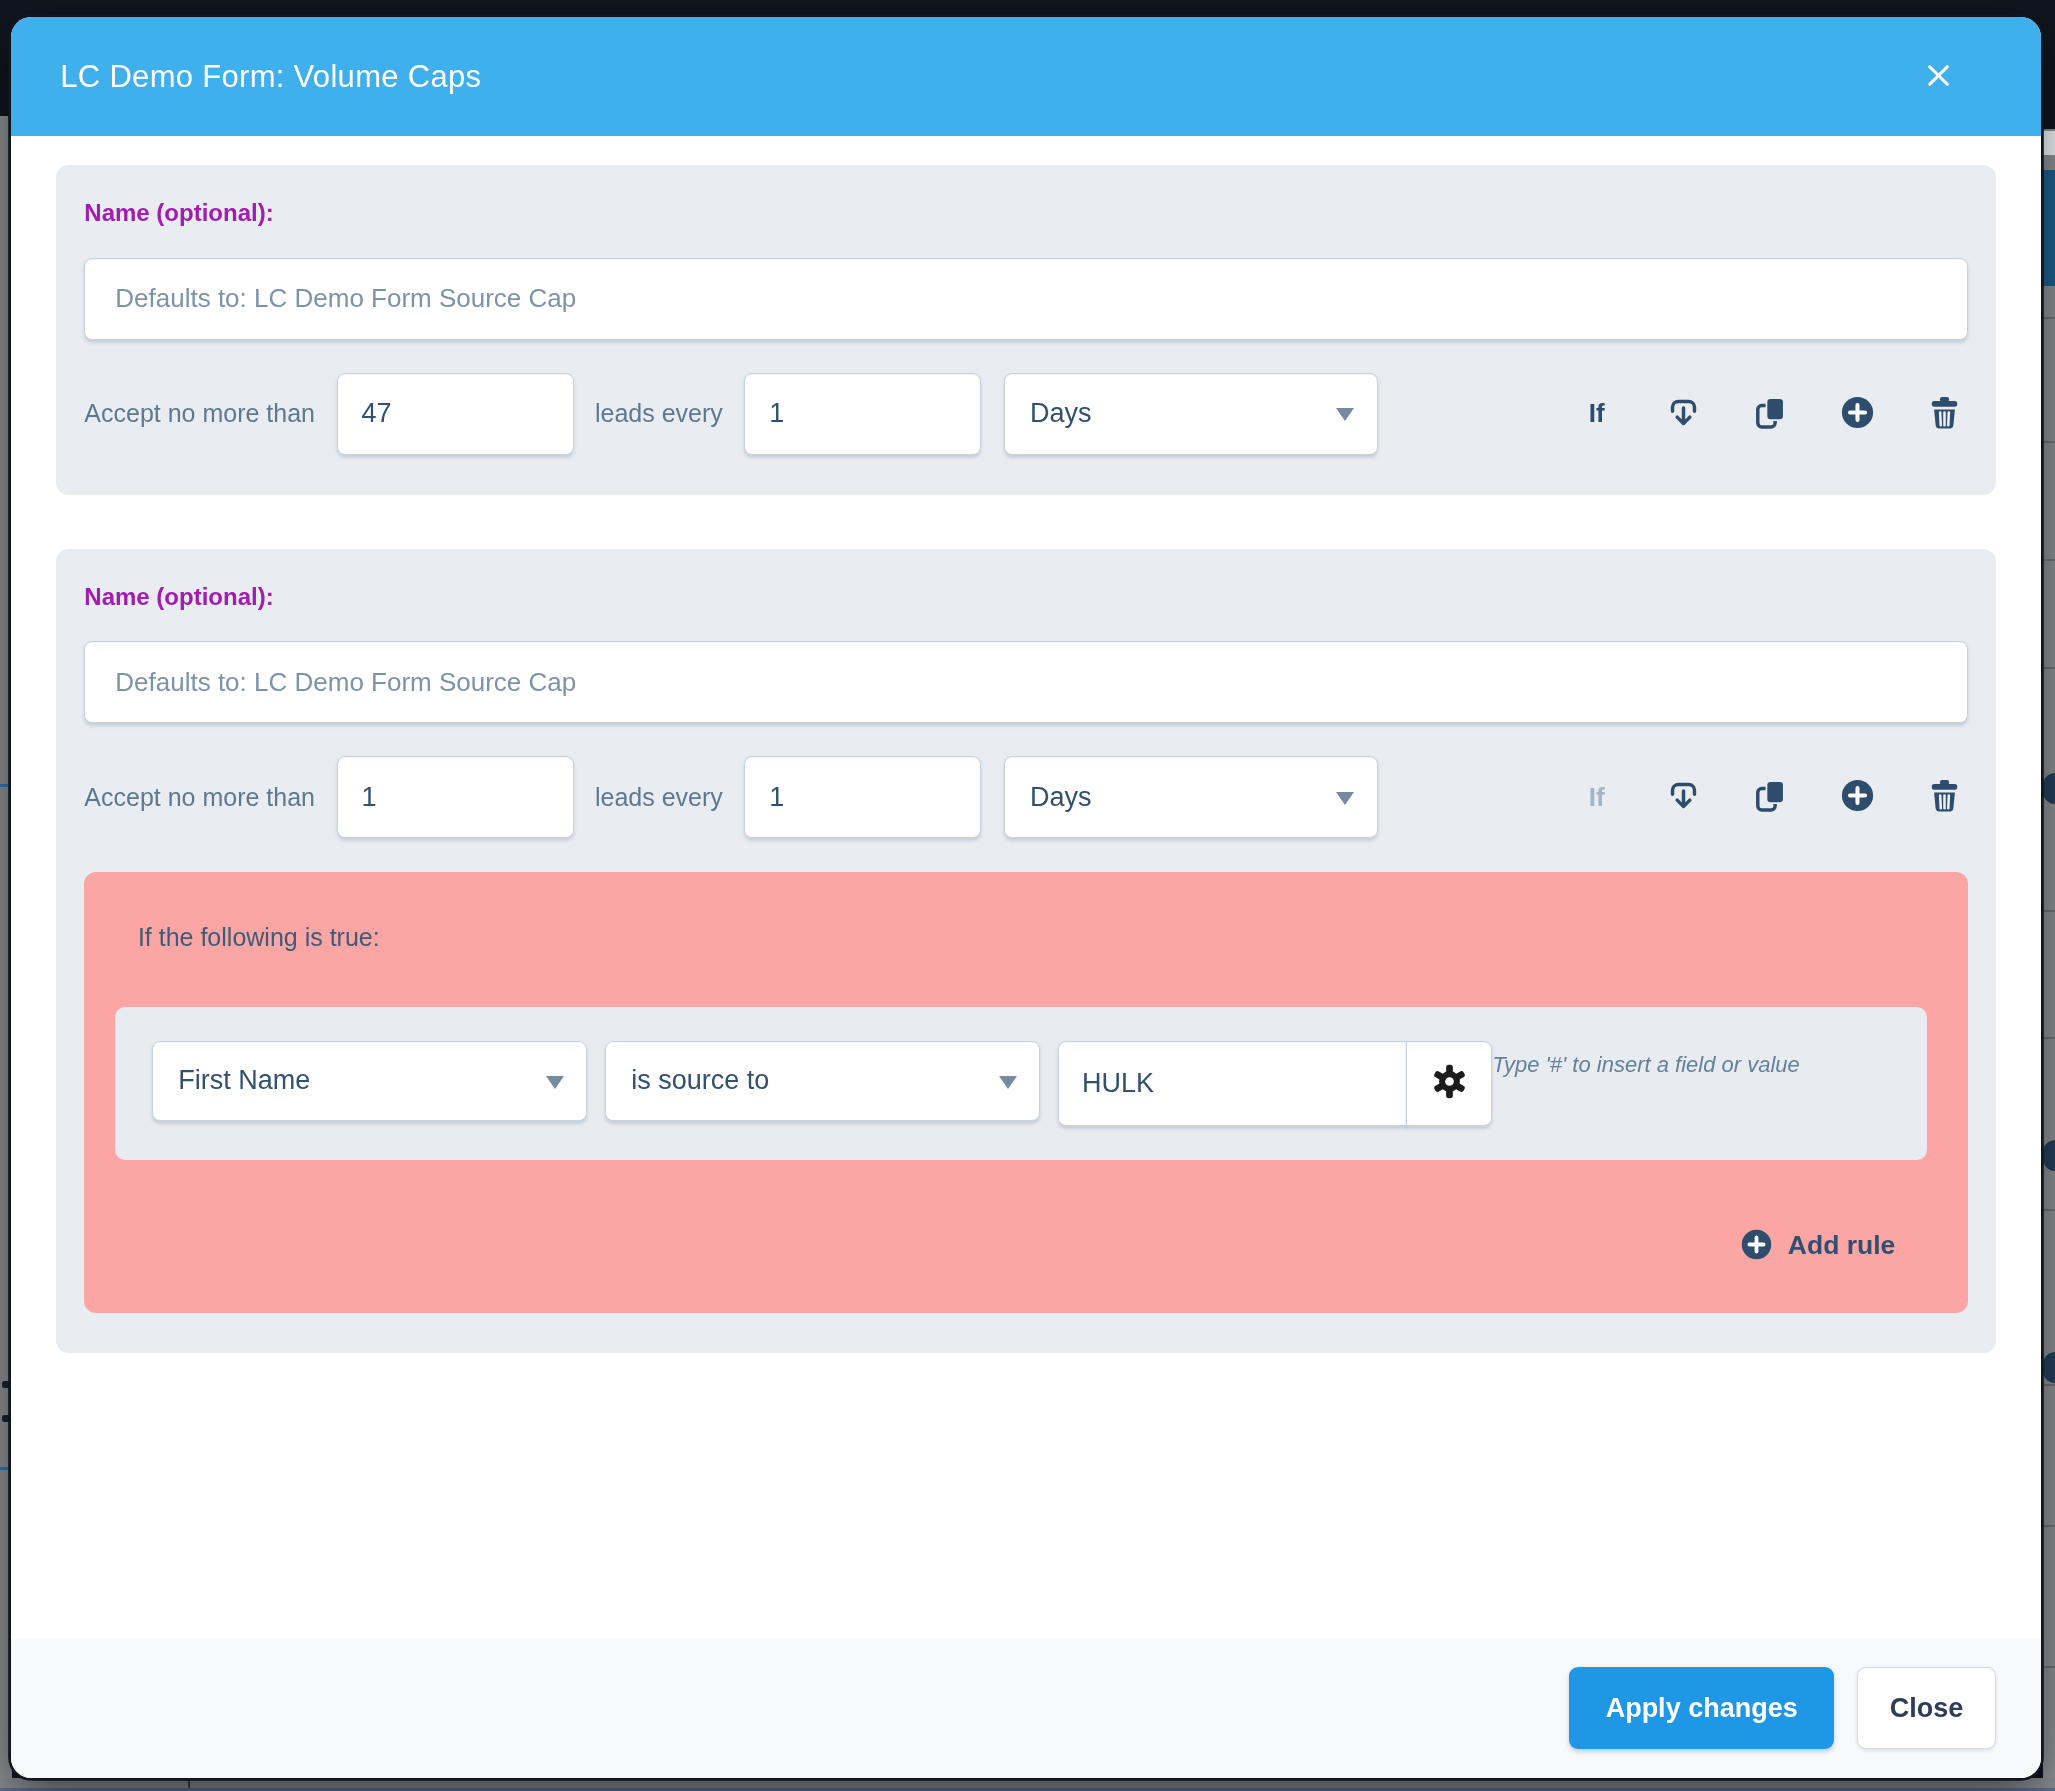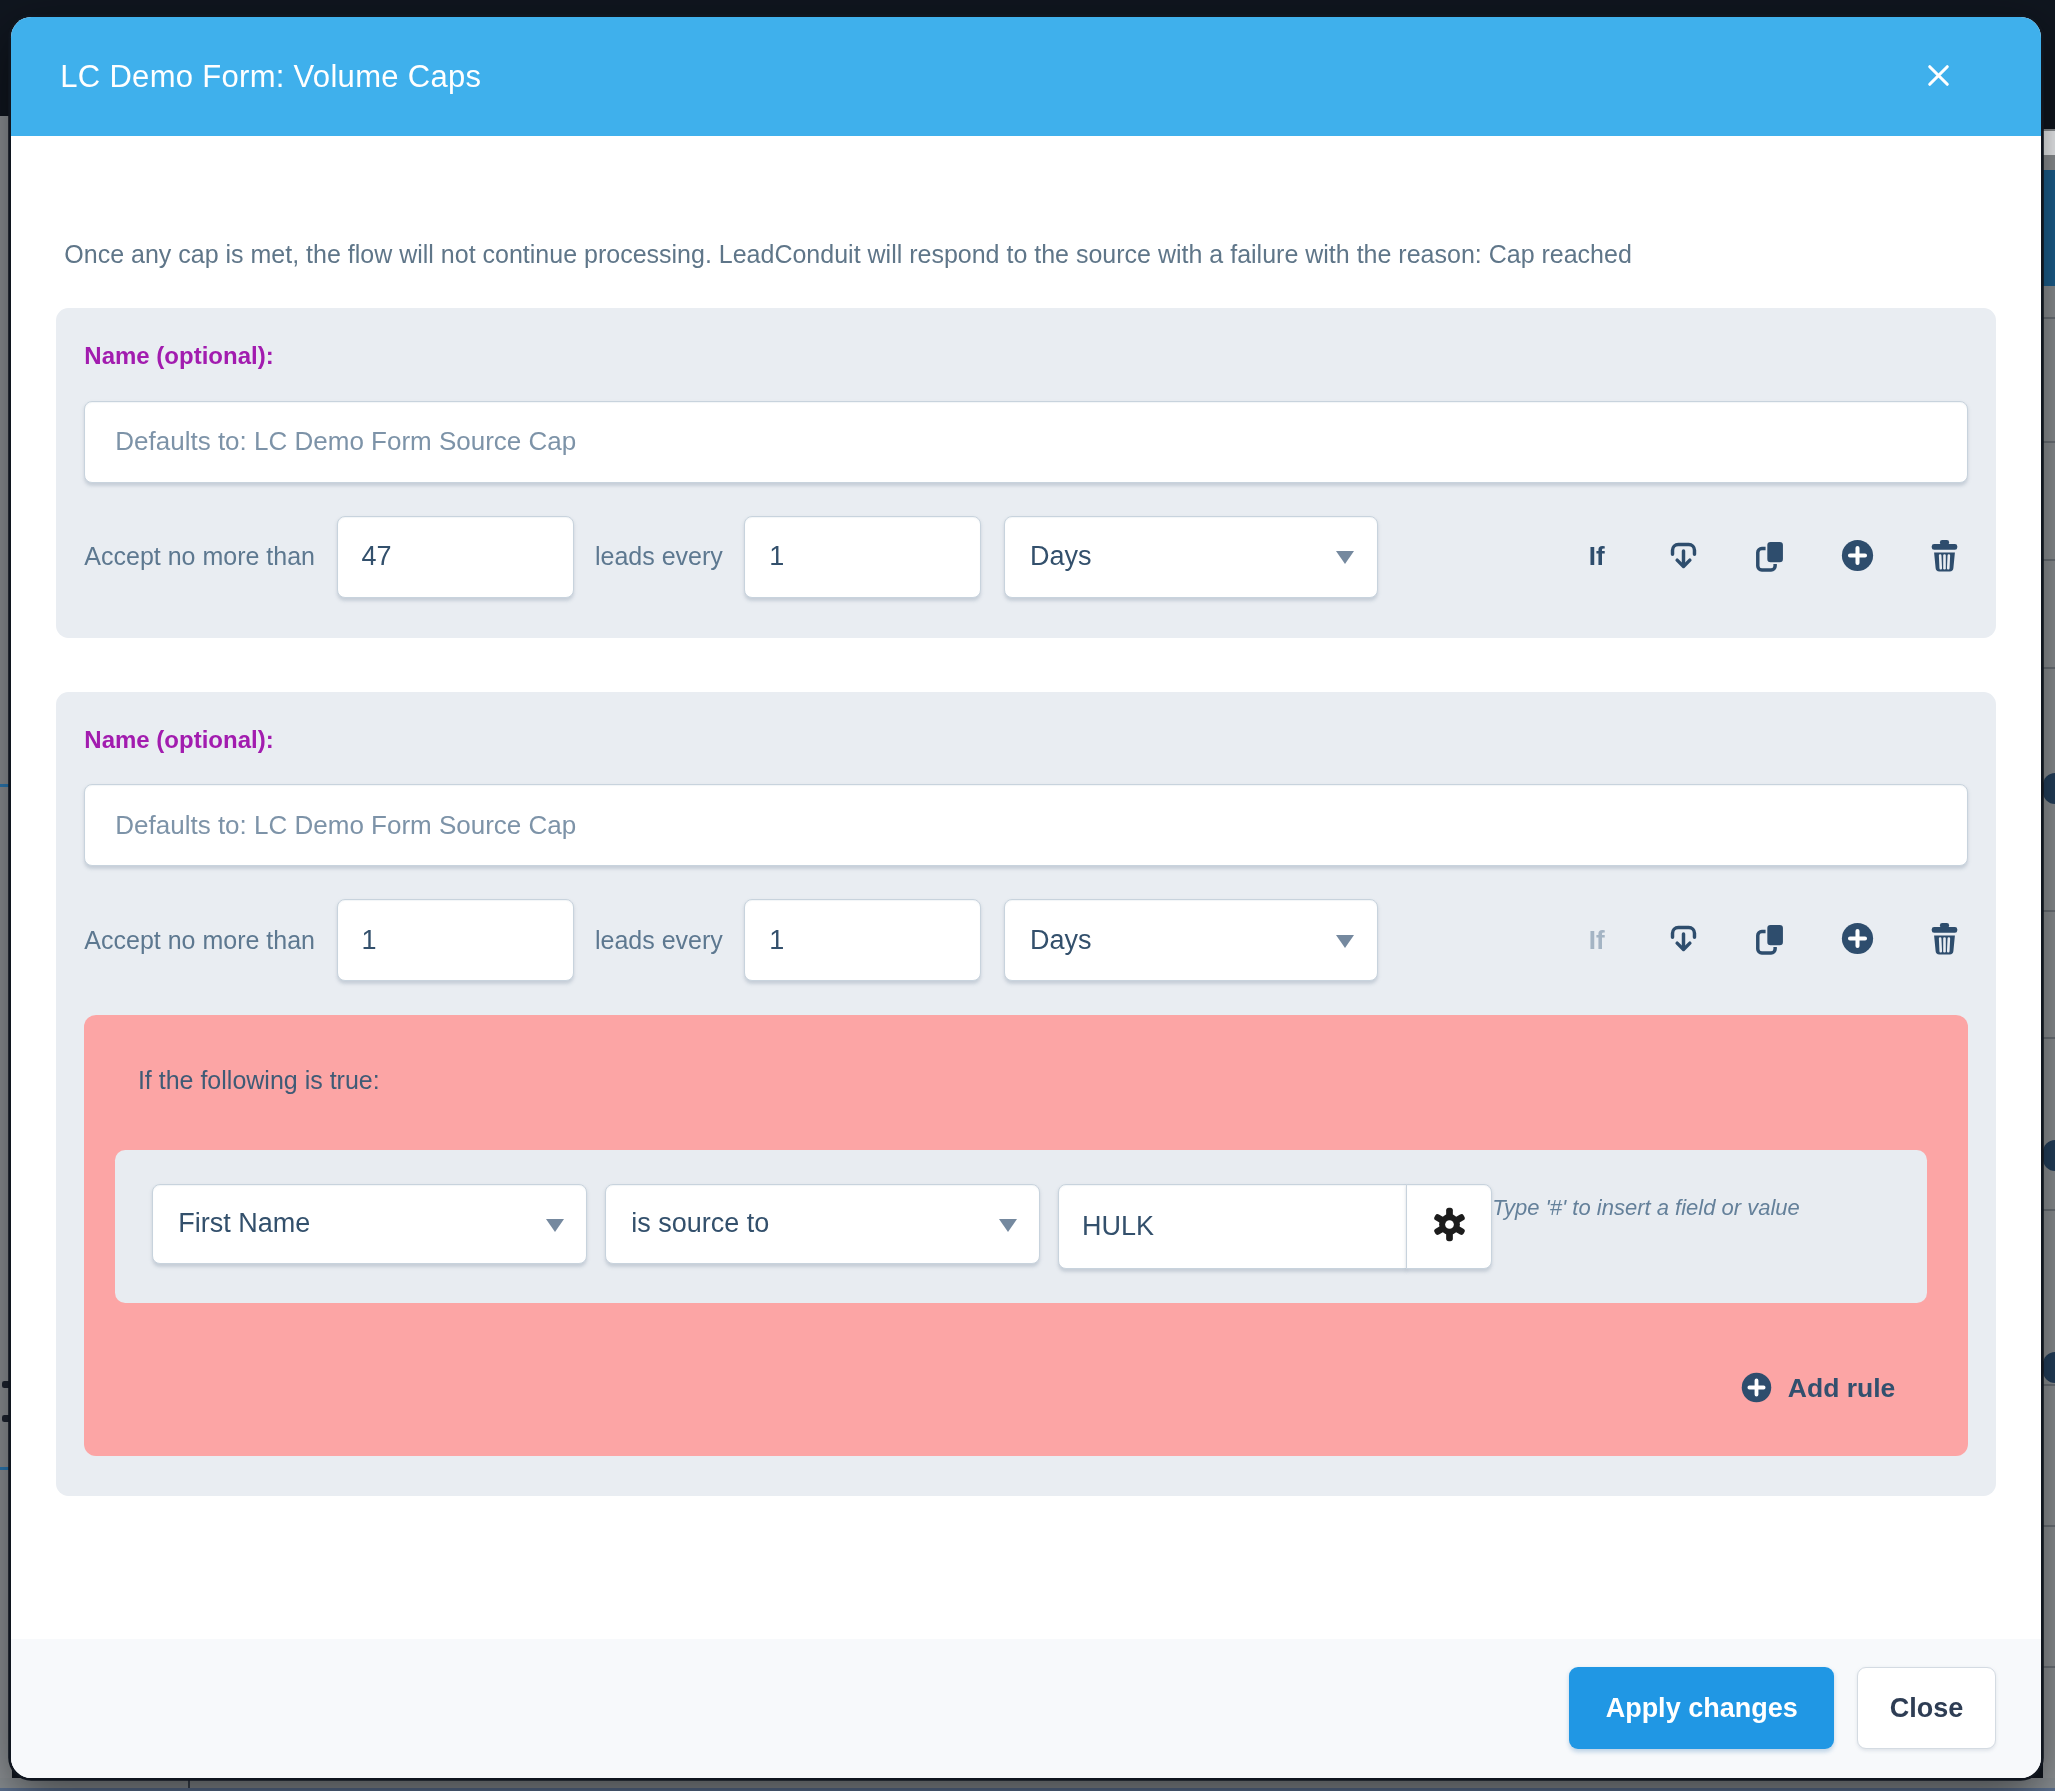--- a/index.html
+++ b/index.html
@@ -179,21 +179,20 @@
       <span>
         <svg viewBox="0 0 64 64" width="33" height="33" fill="none" stroke="#ffffff" stroke-width="6" stroke-linecap="round">
           <path d="M15 15 L49 49 M49 15 L15 49"></path>
         </svg>
       </span>
     </button>
   </div>
 
   <div class="modal-body">
 
-    <div class="intro">Once any cap is met, the flow will not continue processing. LeadConduit will respond to the source with a failure with the reason: Cap reached</div>
 
     <div class="cap-card first">
       <div class="name-label">Name (optional):</div>
       <input class="name-input tbox" type="text" placeholder="Defaults to: LC Demo Form Source Cap" style="">
       <div class="cap-row">
         <span class="row-label">Accept no more than</span>
         <input class="num-input tbox first" type="text" value="47" style="">
         <span class="row-label leads-label">leads every</span>
         <input class="num-input tbox" type="text" value="1" style="">
         <div class="select-box tbox">

